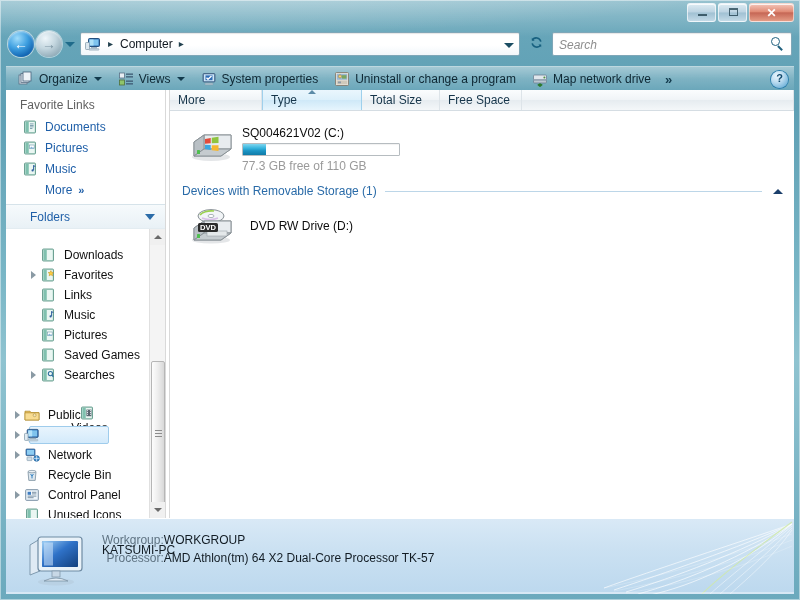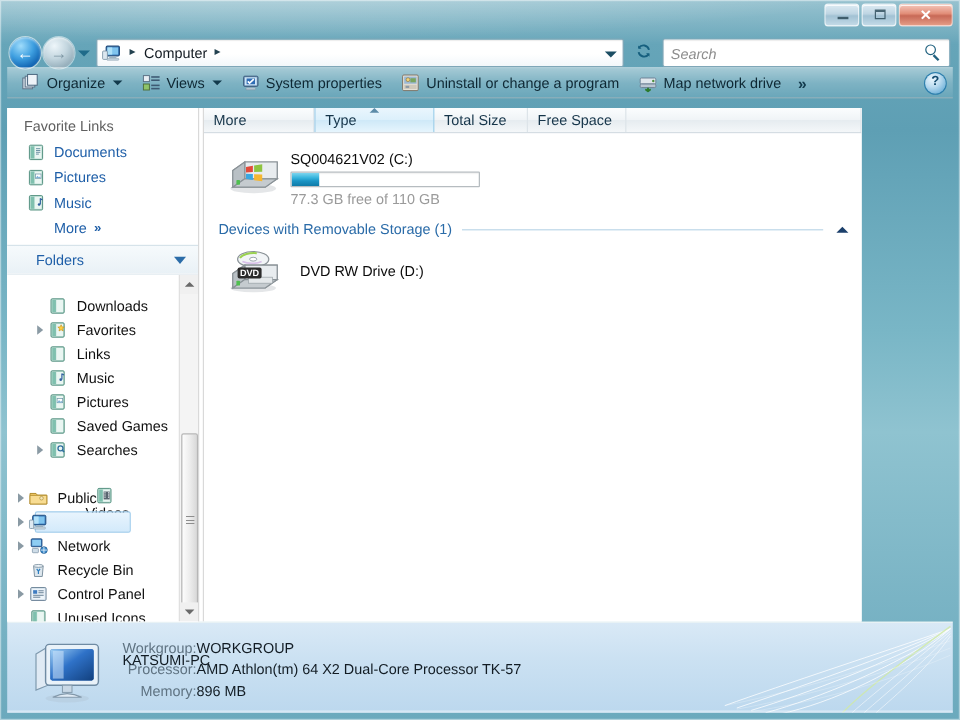--- a/index.html
+++ b/index.html
@@ -134,21 +134,21 @@
     position:absolute; left:0; top:0; width:9px; height:9px;
     border:1.6px solid #20617f; border-radius:50%;
   }
   #search-icon .mag-handle {
     position:absolute; left:7px; top:8px; width:6px; height:1.8px;
     background:#20617f; transform:rotate(45deg); transform-origin:left center;
   }
 
   
   #toolbar {
-    position:absolute; left:6px; top:56px; width:788px; height:26px;
+    position:absolute; left:6px; top:66px; width:788px; height:26px;
     background: linear-gradient(180deg, rgba(255,255,255,.42) 0%, rgba(255,255,255,.18) 50%, rgba(255,255,255,.06) 100%);
     border-top:1px solid rgba(255,255,255,.55);
     border-bottom:1px solid rgba(0,0,0,.12);
     display:flex; align-items:center; padding-left:4px;
   }
   .tbitem {
     display:flex; align-items:center; height:22px; padding:0 7px;
     font-size:12px; color:#0e2733; cursor:default; white-space:nowrap;
     border:1px solid transparent; border-radius:2px;
   }
@@ -165,21 +165,21 @@
     box-shadow: 0 0 0 1px #2d7fae;
   }
   #help-button span {
     position:absolute; left:0; right:0; top:1px; text-align:center;
     font-size:11px; font-weight:bold; color:#134b6e;
   }
   #toolbar-overflow { font-size:13px; font-weight:bold; color:#123a4c; padding:0 6px; cursor:default; }
 
   
   #body {
-    position:absolute; left:6px; top:90px; width:712px; height:428px;
+    position:absolute; left:6px; top:90px; width:788px; height:428px;
     background:#ffffff; display:flex;
   }
   
   #leftpane {
     width:159px; height:428px; position:relative;
     background:#ffffff; display:flex; flex-direction:column;
   }
   #favlinks { height:114px; position:relative; padding-top:4px; }
   #favlinks-title {
     font-size:12px; color:#606060; padding:4px 0 4px 14px; cursor:default;
@@ -802,24 +802,20 @@
       <table>
           <tbody id="details-rows">
             <tr>
               <td class="dlabel">Workgroup:</td>
               <td class="dvalue">WORKGROUP</td>
             </tr>
             <tr>
               <td class="dlabel">Processor:</td>
               <td class="dvalue">AMD Athlon(tm) 64 X2 Dual-Core Processor TK-57</td>
             </tr>
-            <tr>
-              <td class="dlabel">Memory:</td>
-              <td class="dvalue">896 MB</td>
-            </tr>
           </tbody>
         </table>
     </div>
     <div id="swoosh">
       <svg width="260" height="76" viewBox="0 0 260 76">
         <g stroke="#ffffff" stroke-width="0.7" fill="none" opacity=".9">
           <path d="M258 6 C200 26 120 52 70 70"></path>
           <path d="M258 6 C204 30 128 56 80 72"></path>
           <path d="M258 6 C208 34 138 60 92 74"></path>
           <path d="M258 6 C212 38 148 64 104 76"></path>

